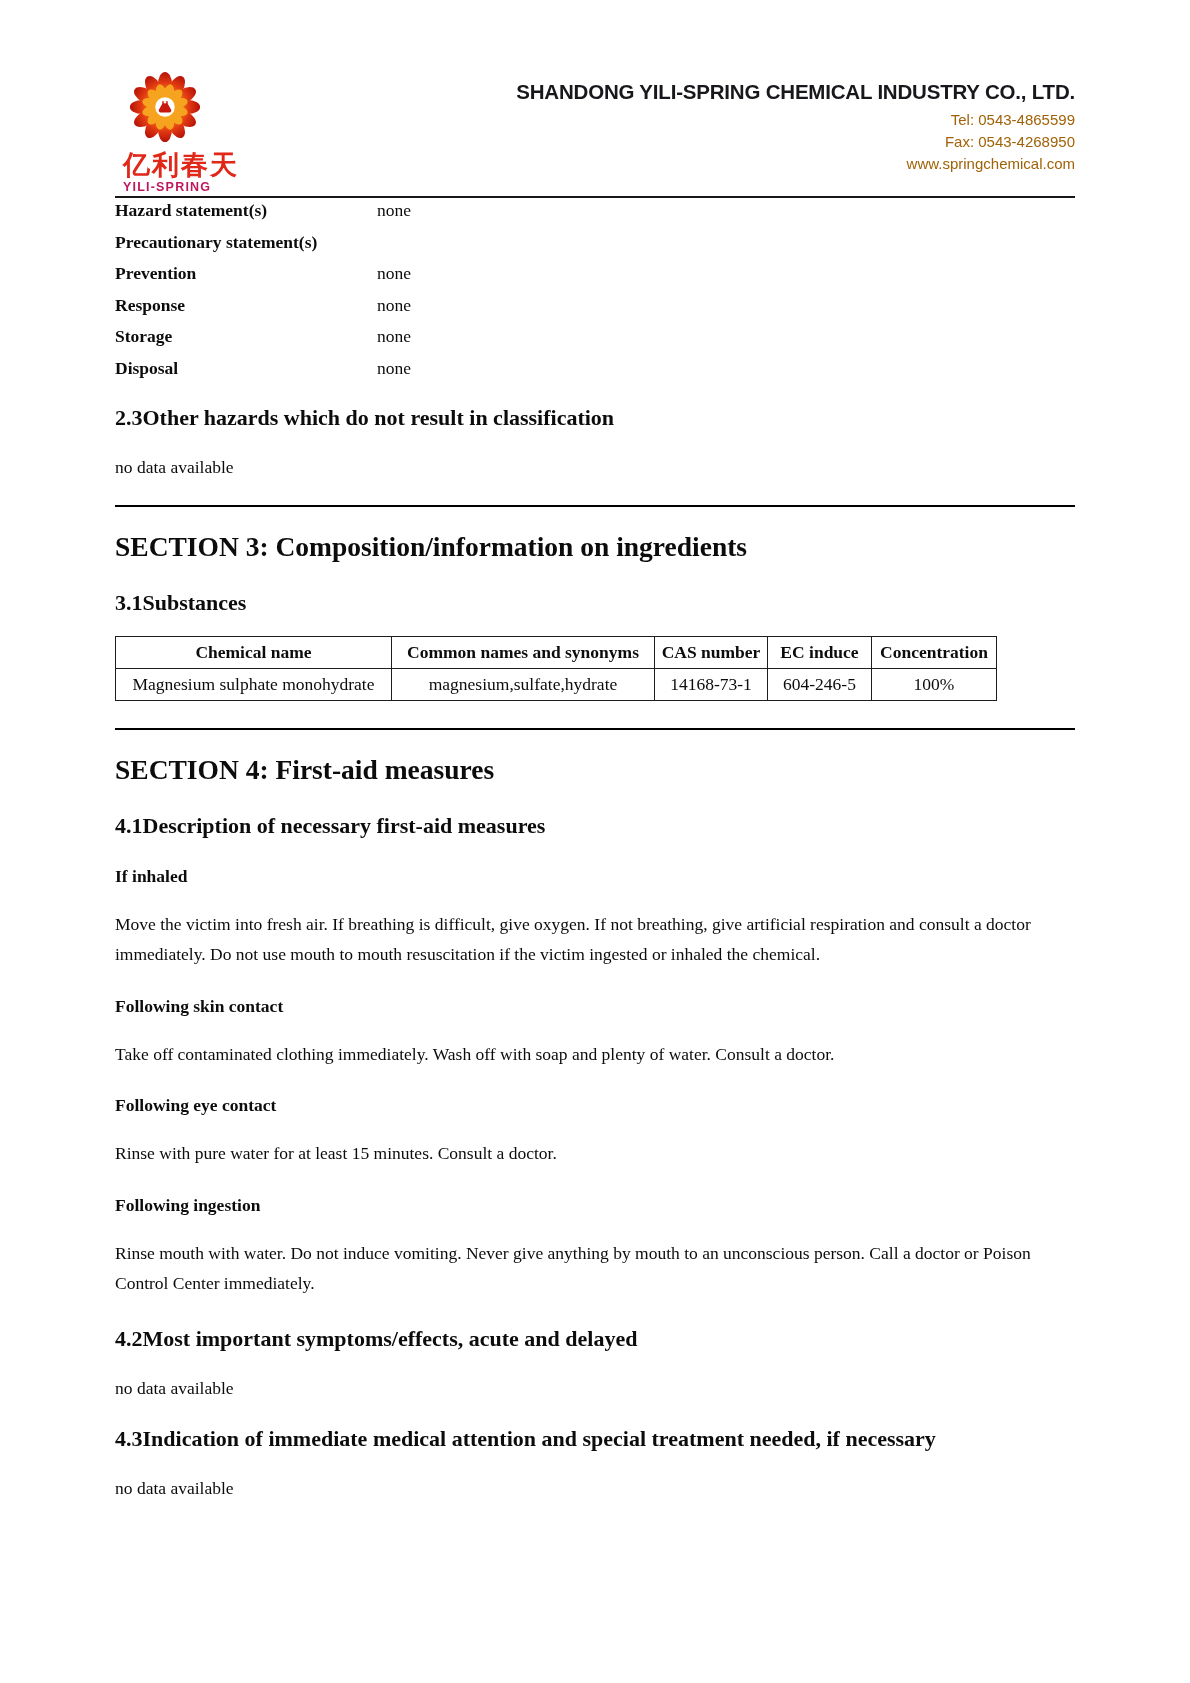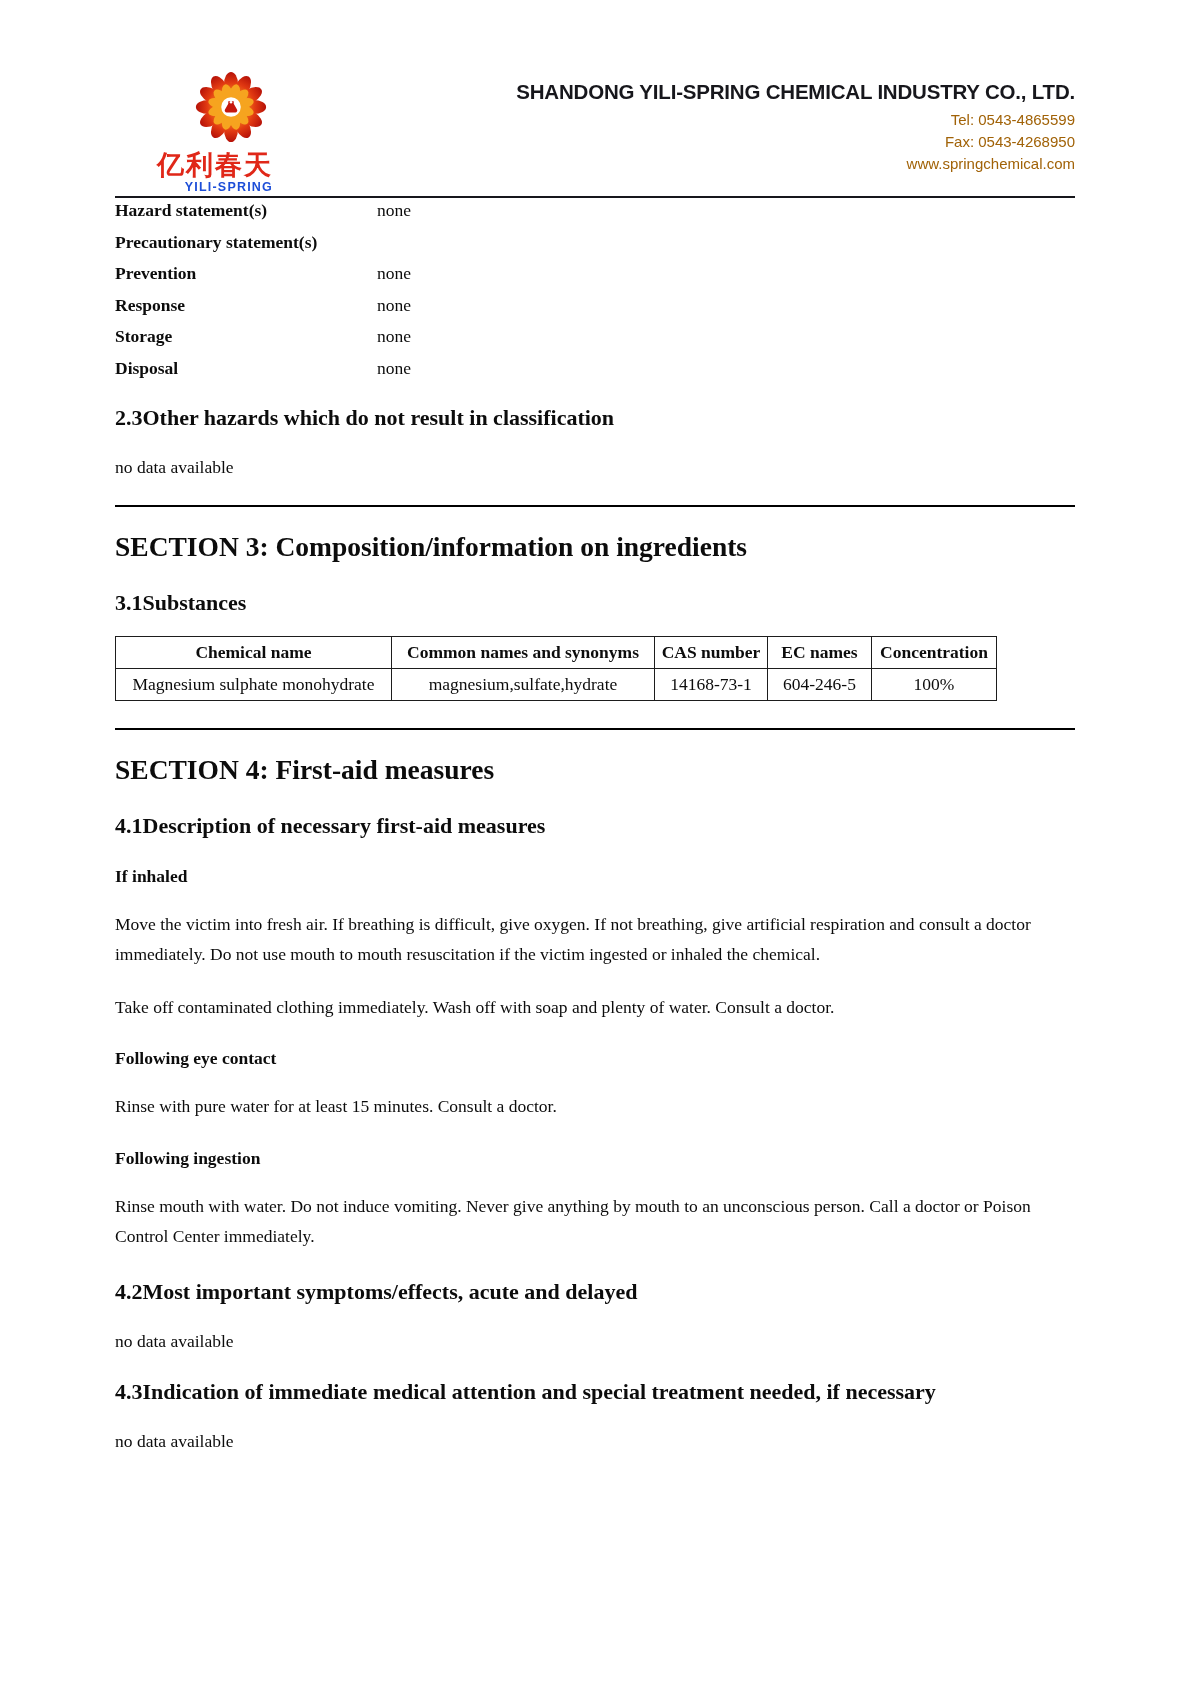--- a/index.html
+++ b/index.html
@@ -17,33 +17,33 @@
   }
 
   
   .header {
     display: flex;
     justify-content: space-between;
     align-items: flex-start;
     border-bottom: 2px solid #17171c;
     padding-bottom: 2px;
   }
-  .logo { width: 150px; text-align: right; margin-left: 8px; }
+  .logo { width: 150px; text-align: left; margin-left: 8px; }
   .logo-flower { width: 84px; height: 78px; display: inline-block; }
   .logo-cn {
     color: #e02718;
     font-weight: bold;
     font-size: 27px;
     line-height: 29px;
     letter-spacing: 2px;
     font-family: "DejaVu Sans", sans-serif;
     white-space: nowrap;
   }
   .logo-en {
-    color: #1d4ed8;
+    color: #be185d;
     font-weight: bold;
     font-size: 12.5px;
     letter-spacing: 1.2px;
     font-family: "Liberation Sans", "DejaVu Sans", sans-serif;
     margin-top: 1px;
   }
   .company { text-align: right; font-family: "Liberation Sans", "DejaVu Sans", sans-serif; padding-top: 12px; }
   .company-name {
     font-size: 20.5px;
     font-weight: 700;
@@ -190,21 +190,21 @@
 
   <div class="h-section">SECTION 3: Composition/information on ingredients</div>
   <div class="h-sub">3.1Substances</div>
 
   <table class="ingredients-table">
     <thead>
       <tr>
         <th class="col-0">Chemical name</th>
         <th class="col-1">Common names and synonyms</th>
         <th class="col-2">CAS number</th>
-        <th class="col-3">EC names</th>
+        <th class="col-3">EC induce</th>
         <th class="col-4">Concentration</th>
       </tr>
     </thead>
     <tbody>
       <tr>
         <td>Magnesium sulphate monohydrate</td>
         <td>magnesium,sulfate,hydrate</td>
         <td>14168-73-1</td>
         <td>604-246-5</td>
         <td>100%</td>
@@ -213,20 +213,21 @@
   </table>
 
   <hr class="rule">
 
   <div class="h-section">SECTION 4: First-aid measures</div>
   <div class="h-sub">4.1Description of necessary first-aid measures</div>
 
   <div class="fa-label">If inhaled</div>
   <div class="para">Move the victim into fresh air. If breathing is difficult, give oxygen. If not breathing, give artificial respiration and consult a doctor immediately. Do not use mouth to mouth resuscitation if the victim ingested or inhaled the chemical.</div>
 
+  <div class="fa-label">Following skin contact</div>
   <div class="para">Take off contaminated clothing immediately. Wash off with soap and plenty of water. Consult a doctor.</div>
 
   <div class="fa-label">Following eye contact</div>
   <div class="para">Rinse with pure water for at least 15 minutes. Consult a doctor.</div>
 
   <div class="fa-label">Following ingestion</div>
   <div class="para">Rinse mouth with water. Do not induce vomiting. Never give anything by mouth to an unconscious person. Call a doctor or Poison Control Center immediately.</div>
 
   <div class="h-sub">4.2Most important symptoms/effects, acute and delayed</div>
   <div class="body-text">no data available</div>

